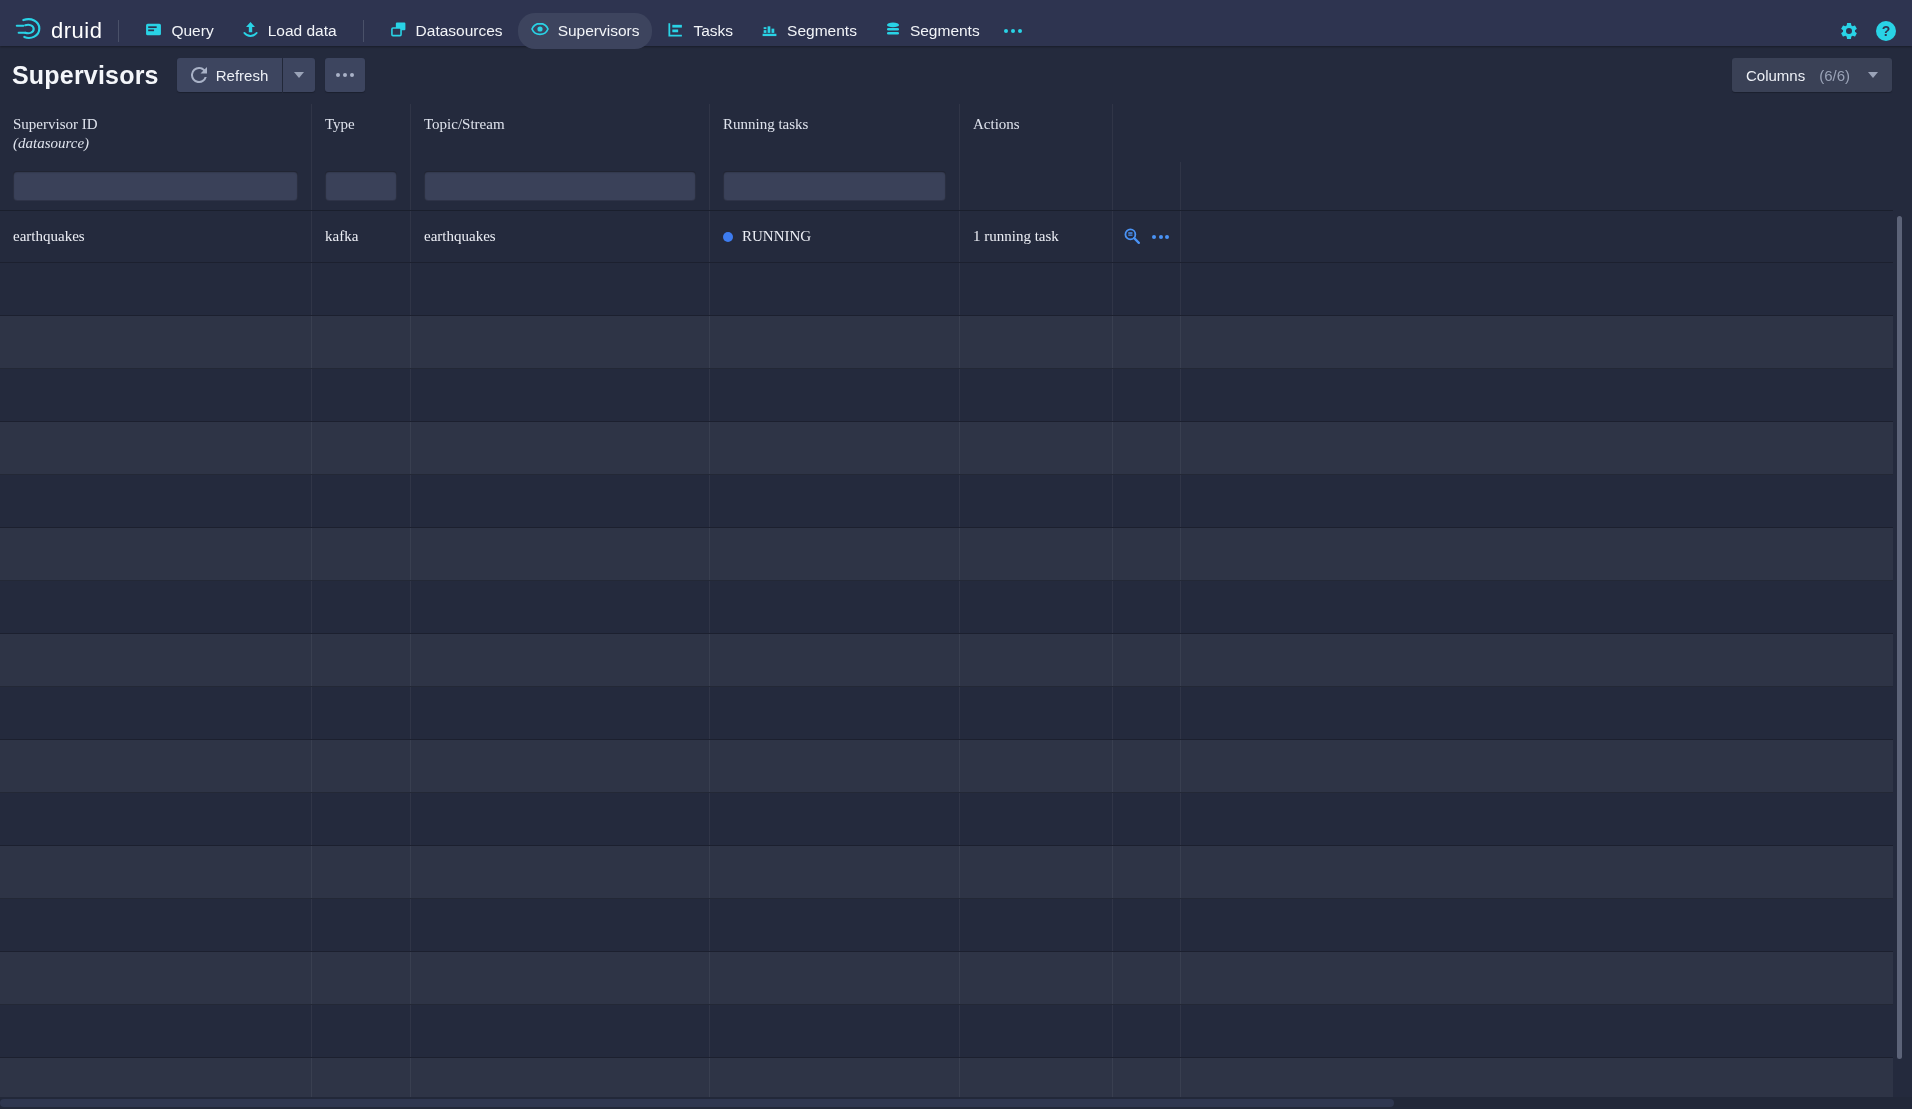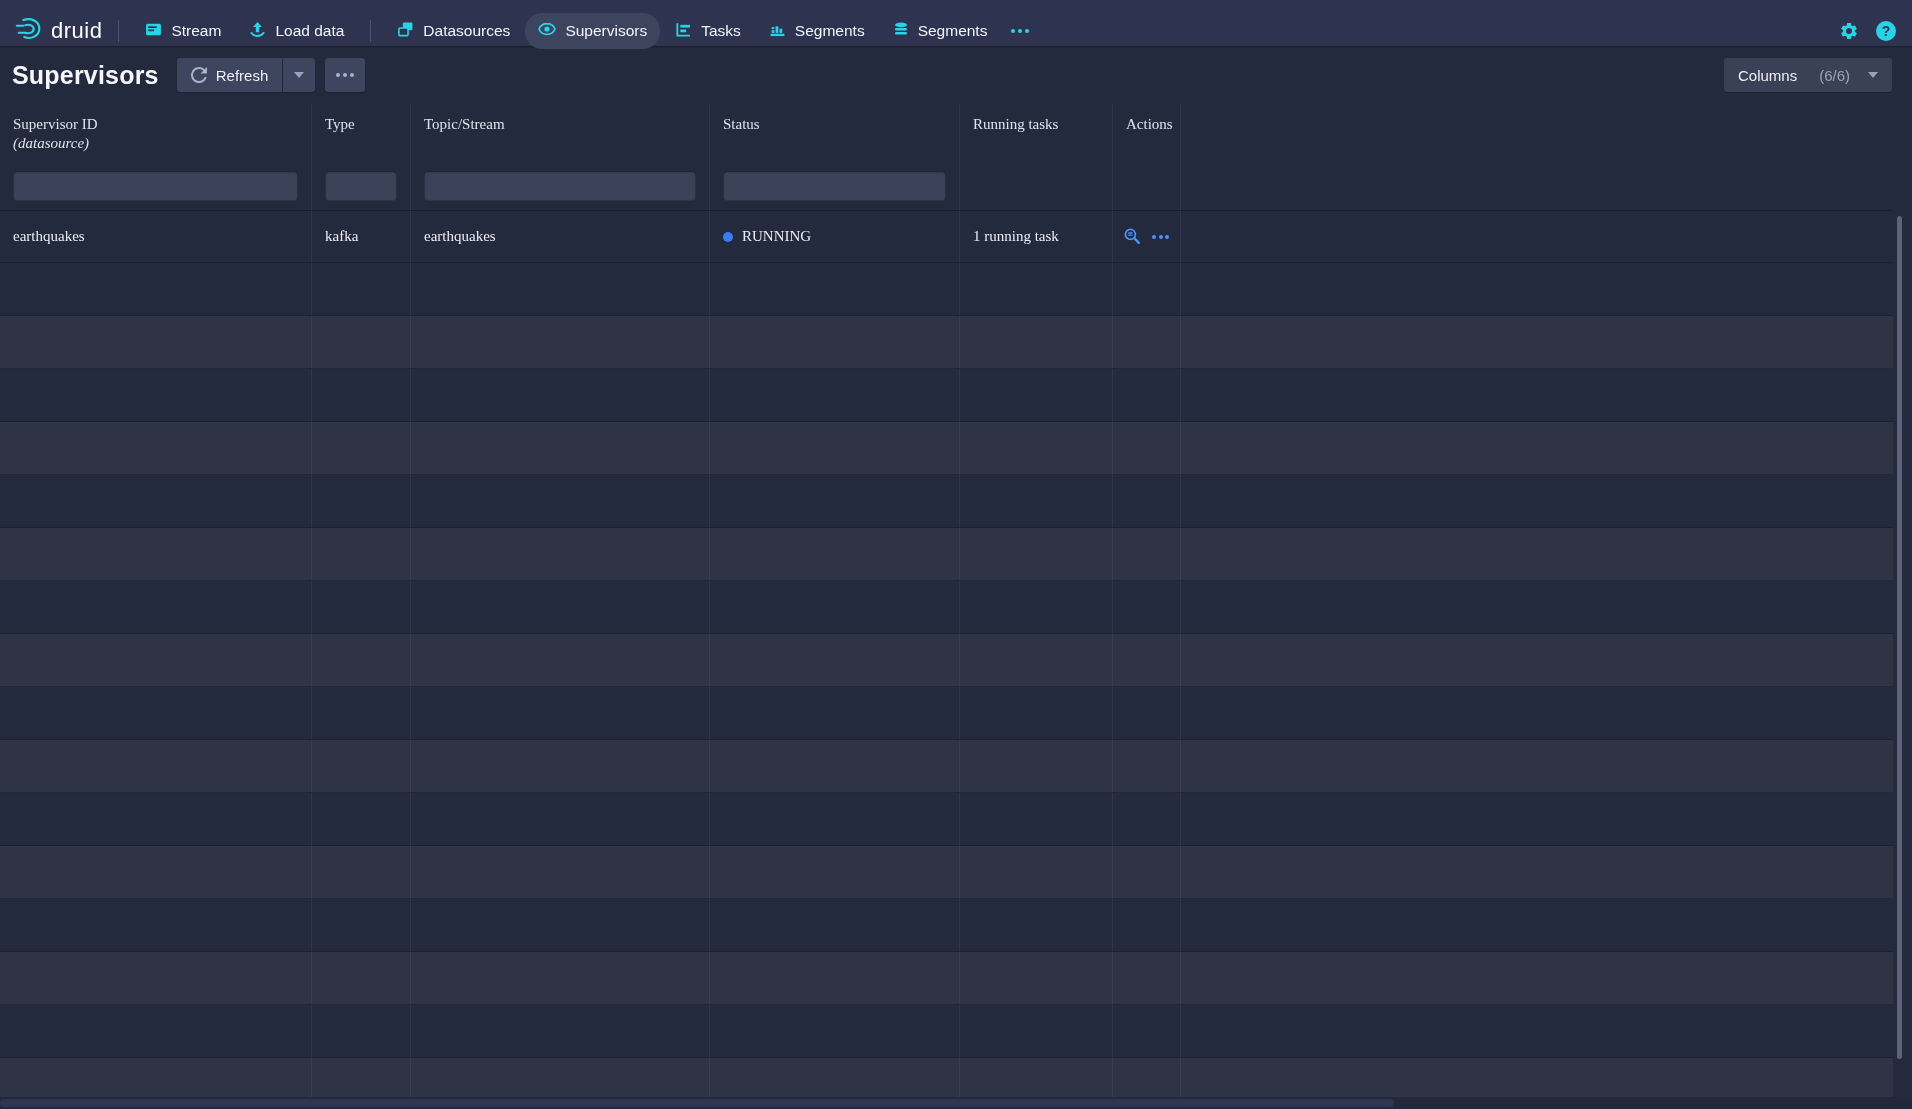--- a/index.html
+++ b/index.html
@@ -45,21 +45,21 @@
   .btn-group .btn-main { border-radius:3px 0 0 3px; }
   .btn-caret { border-radius:0 3px 3px 0; margin-left:1px; padding:0 11px; }
   .caret-down {
     width:0; height:0; border-left:5px solid transparent; border-right:5px solid transparent;
     border-top:6px solid #9aa3b8;
   }
   .btn-more { margin-left:10px; padding:0 11px; gap:3px; }
   .gray-dot { width:4px; height:4px; border-radius:50%; background:#a9b2c7; }
   .spacer { flex:1; }
   .columns-btn { background:#3a4156; }
-  .columns-btn .muted { color:#9aa3b7; margin-left:13px; }
+  .columns-btn .muted { color:#9aa3b7; margin-left:5px; }
   .columns-btn .caret-down { margin-left:9px; }
   
   .table { position:relative; }
   .trow { display:grid; grid-template-columns:312px 99px 299px 250px 153px 68px 1fr;font-family:Liberation Serif, serif; }
   .thead-row, .tfilter-row { width:1912px; }
   .tbody { width:1893px; }
   .cell { padding:0 13px; border-right:1px solid rgba(255,255,255,.055); overflow:hidden; }
   .trow .cell:last-child { border-right:none; }
   .thead-row .cell { height:58px; padding-top:11px; font-size:15px; line-height:19px; color:#dfe3ed; cursor:pointer; }
   .col-sublabel { font-style:italic; display:block; }
@@ -106,21 +106,21 @@
   <div class="nav-sep"></div>
 
   <div class="nav-item">
     <span>
       <svg width="17" height="17" viewBox="0 0 16 16">
         <rect x="1" y="2.5" width="14" height="11" rx="1.5" fill="#29d3e6"></rect>
         <rect x="3" y="5" width="8" height="1.6" fill="#2e3450"></rect>
         <rect x="3" y="8" width="5.5" height="1.6" fill="#2e3450"></rect>
       </svg>
     </span>
-    <span>Stream</span>
+    <span>Query</span>
   </div>
 
   <div class="nav-item">
     <span>
       <svg width="17" height="17" viewBox="0 0 16 16">
         <path d="M8 1l4.2 4.6H9.6v4.9H6.4V5.6H3.8z" fill="#29d3e6"></path>
         <path d="M2.2 11.2c1.5 1.9 3.5 2.9 5.8 2.9s4.3-1 5.8-2.9" stroke="#29d3e6" stroke-width="1.7" fill="none" stroke-linecap="round"></path>
       </svg>
     </span>
     <span>Load data</span>
@@ -240,23 +240,20 @@
   <div class="trow thead-row">
     <div class="cell">
       <span>Supervisor ID</span>
       <span class="col-sublabel">(datasource)</span>
     </div>
     <div class="cell">
       <span>Type</span>
     </div>
     <div class="cell">
       <span>Topic/Stream</span>
-    </div>
-    <div class="cell">
-      <span>Status</span>
     </div>
     <div class="cell">
       <span>Running tasks</span>
     </div>
     <div class="cell">
       <span>Actions</span>
     </div>
     <div class="cell"></div>
   </div>
 

